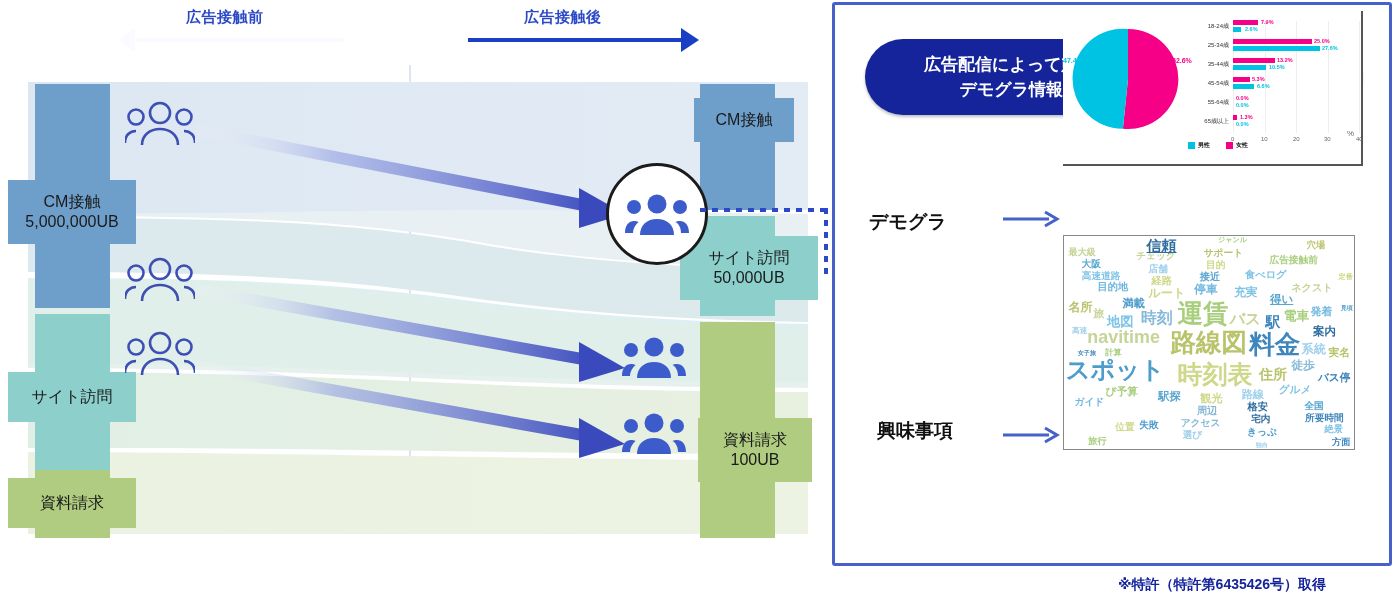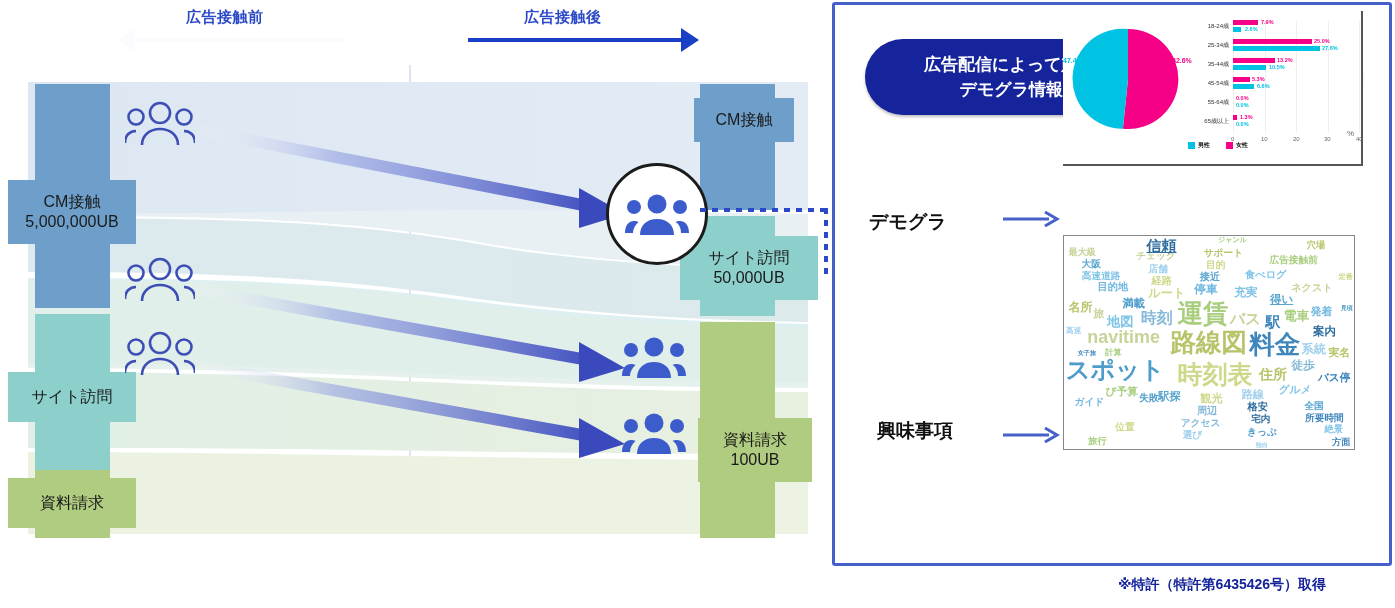--- a/index.html
+++ b/index.html
@@ -501,21 +501,21 @@
         <span class="cw" style="font-size: 10.7px; color: rgb(168, 206, 126); visibility: visible; left: 41.5199px; top: 149.505px;">び予算</span>
         <span class="cw" style="font-size: 10.7px; color: rgb(63, 134, 189); visibility: visible; left: 253.881px; top: 135.514px;">バス停</span>
         <span class="cw" style="font-size: 10.2px; color: rgb(207, 216, 138); visibility: visible; left: 87.5444px; top: 40.0137px;">経路</span>
         <span class="cw" style="font-size: 10.2px; color: rgb(90, 166, 207); visibility: visible; left: 135.814px; top: 35.8425px;">接近</span>
         <span class="cw" style="font-size: 10.2px; color: rgb(47, 109, 158); visibility: visible; left: 183.513px; top: 166.06px;">格安</span>
         <span class="cw" style="font-size: 10.2px; color: rgb(134, 185, 216); visibility: visible; left: 132.904px; top: 170.214px;">周辺</span>
         <span class="cw" style="font-size: 10.2px; color: rgb(111, 183, 224); visibility: visible; left: 33.5594px; top: 46.0983px;">目的地</span>
         <span class="cw" style="font-size: 10.2px; color: rgb(127, 196, 230); visibility: visible; left: 181.018px; top: 34.3256px;">食べログ</span>
         <span class="cw" style="font-size: 10.2px; color: rgb(198, 212, 153); visibility: visible; left: 227.163px; top: 47.1453px;">ネクスト</span>
         <span class="cw" style="font-size: 12px; color: rgb(185, 195, 106); visibility: visible; left: 4.60641px; top: 64.9146px;">名所</span>
-        <span class="cw" style="font-size: 9.7px; color: rgb(78, 156, 203); visibility: visible; left: 75.3174px; top: 157px;">失敗</span>
+        <span class="cw" style="font-size: 9.7px; color: rgb(78, 156, 203); visibility: visible; left: 75.3174px; top: 184px;">失敗</span>
         <span class="cw" style="font-size: 9.7px; color: rgb(159, 208, 236); visibility: visible; left: 84.4634px; top: 27.6462px;">店舗</span>
         <span class="cw" style="font-size: 9.7px; color: rgb(207, 216, 138); visibility: visible; left: 142.104px; top: 23.6546px;">目的</span>
         <span class="cw" style="font-size: 9.7px; color: rgb(90, 166, 207); visibility: visible; left: 240.404px; top: 165.308px;">全国</span>
         <span class="cw" style="font-size: 9.7px; color: rgb(47, 109, 158); visibility: visible; left: 187.16px; top: 178.474px;">宅内</span>
         <span class="cw" style="font-size: 9.7px; color: rgb(134, 185, 216); visibility: visible; left: 116.672px; top: 182.375px;">アクセス</span>
         <span class="cw" style="font-size: 9.7px; color: rgb(111, 183, 224); visibility: visible; left: 10.4723px; top: 161.364px;">ガイド</span>
         <span class="cw" style="font-size: 9.7px; color: rgb(127, 196, 230); visibility: visible; left: 17.7983px; top: 34.8356px;">高速道路</span>
         <span class="cw" style="font-size: 9.7px; color: rgb(198, 212, 153); visibility: visible; left: 72.1283px; top: 15.1104px;">チェック</span>
         <span class="cw" style="font-size: 9.7px; color: rgb(185, 195, 106); visibility: visible; left: 139.658px; top: 11.5872px; text-align: right;">サポート</span>
         <span class="cw" style="font-size: 9.7px; color: rgb(168, 206, 126); visibility: visible; left: 205.473px; top: 18.9834px;">広告接触前</span>
@@ -524,21 +524,21 @@
         <span class="cw" style="font-size: 9.7px; color: rgb(159, 208, 236); visibility: visible; left: 118.679px; top: 194.406px;">選び</span>
         <span class="cw" style="font-size: 9.7px; color: rgb(207, 216, 138); visibility: visible; left: 51.2803px; top: 186.483px;">位置</span>
         <span class="cw" style="font-size: 9.7px; color: rgb(90, 166, 207); visibility: visible; left: 17.5769px; top: 23.154px;">大阪</span>
         <span class="cw" style="font-size: 15px; color: rgb(47, 109, 158); visibility: visible; left: 82.5583px; top: 2.44717px; text-decoration: underline;">信頼</span>
         <span class="cw" style="font-size: 9.2px; color: rgb(127, 196, 230); visibility: visible; left: 260.55px; top: 189.361px;">絶景</span>
         <span class="cw" style="font-size: 9.2px; color: rgb(198, 212, 153); visibility: visible; left: 4.44202px; top: 11.589px;">最大級</span>
         <span class="cw" style="font-size: 9.2px; color: rgb(185, 195, 106); visibility: visible; left: 242.861px; top: 5.11152px;">穴場</span>
         <span class="cw" style="font-size: 9.2px; color: rgb(168, 206, 126); visibility: visible; left: 24.3346px; top: 201.181px;">旅行</span>
         <span class="cw" style="font-size: 9.2px; color: rgb(63, 134, 189); visibility: visible; left: 267.967px; top: 201.689px;">方面</span>
         <span class="cw" style="font-size: 8.2px; color: rgb(168, 206, 126); visibility: visible; left: 41.3112px; top: 112.621px;">計算</span>
-        <span class="cw" style="font-size: 7.7px; color: rgb(159, 208, 236); visibility: visible; left: 2px; top: 91.2068px; font-family: Liberation Serif, serif;">高速</span>
+        <span class="cw" style="font-size: 7.7px; color: rgb(159, 208, 236); visibility: visible; left: 8px; top: 91.2068px; font-family: Liberation Serif, serif;">高速</span>
         <span class="cw" style="font-size: 7.1px; color: rgb(168, 206, 126); visibility: visible; left: 153.965px; top: 1.18157px;">ジャンル</span>
         <span class="cw" style="font-size: 7.1px; color: rgb(207, 216, 138); visibility: visible; left: 274.548px; top: 37.9808px;">定番</span>
         <span class="cw" style="font-size: 6.1px; color: rgb(63, 134, 189); visibility: visible; left: 13.7429px; top: 114.437px;">女子旅</span>
         <span class="cw" style="font-size: 6.1px; color: rgb(78, 156, 203); visibility: visible; left: 276.675px; top: 68.71px;">見頃</span>
         <span class="cw" style="font-size: 6.1px; color: rgb(159, 208, 236); visibility: visible; left: 191.682px; top: 205.734px;">独自</span>
       </div>
   </div>
 
   <div id="patent">※特許（特許第6435426号）取得</div>
 </div>

